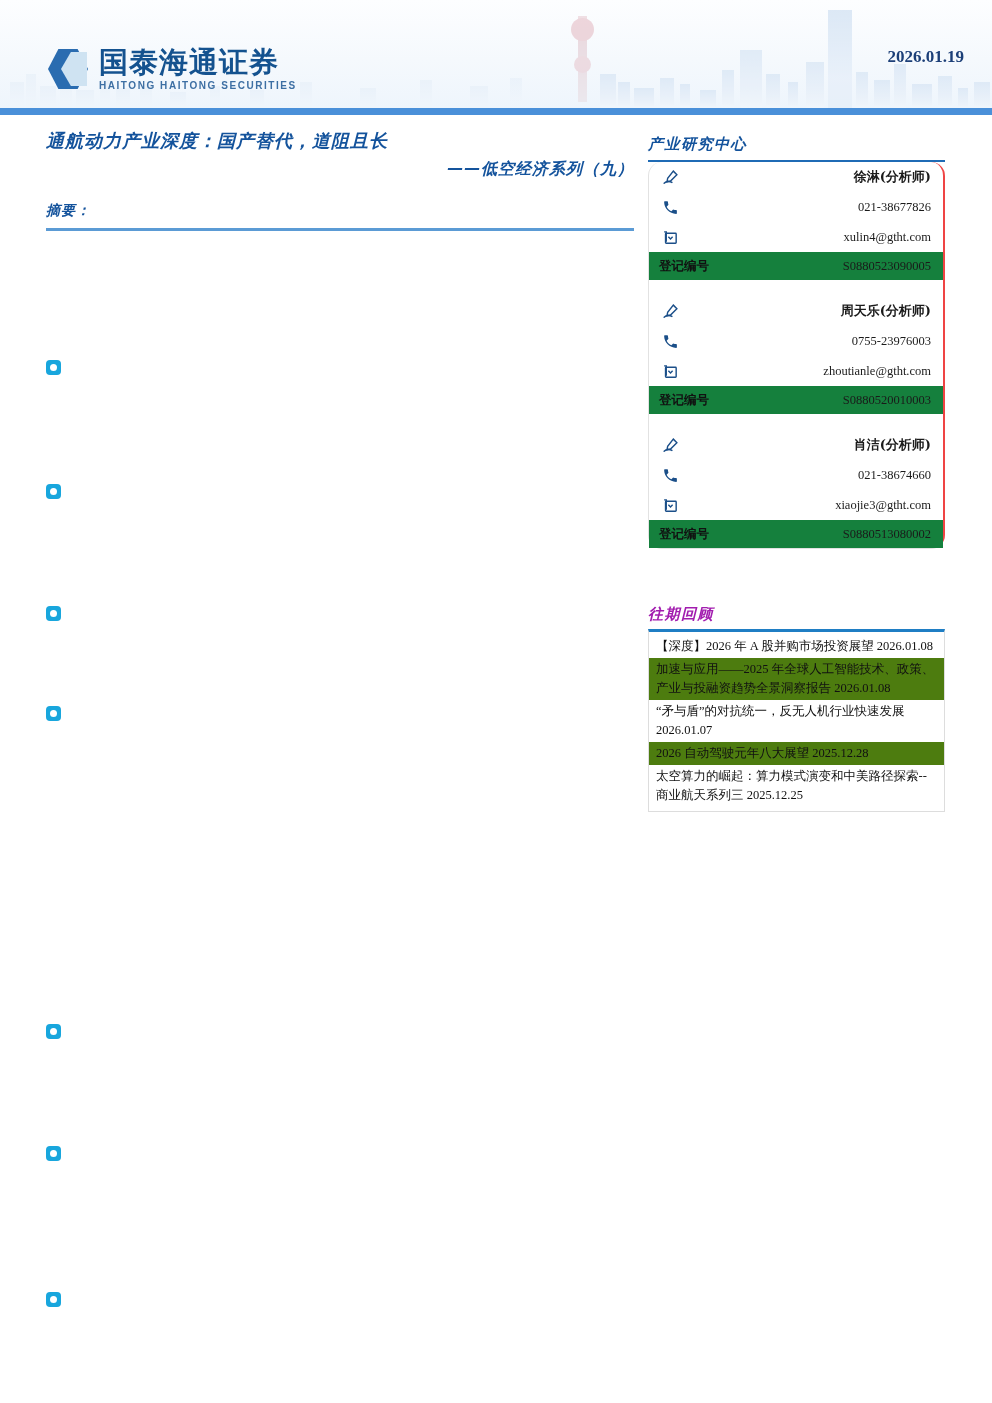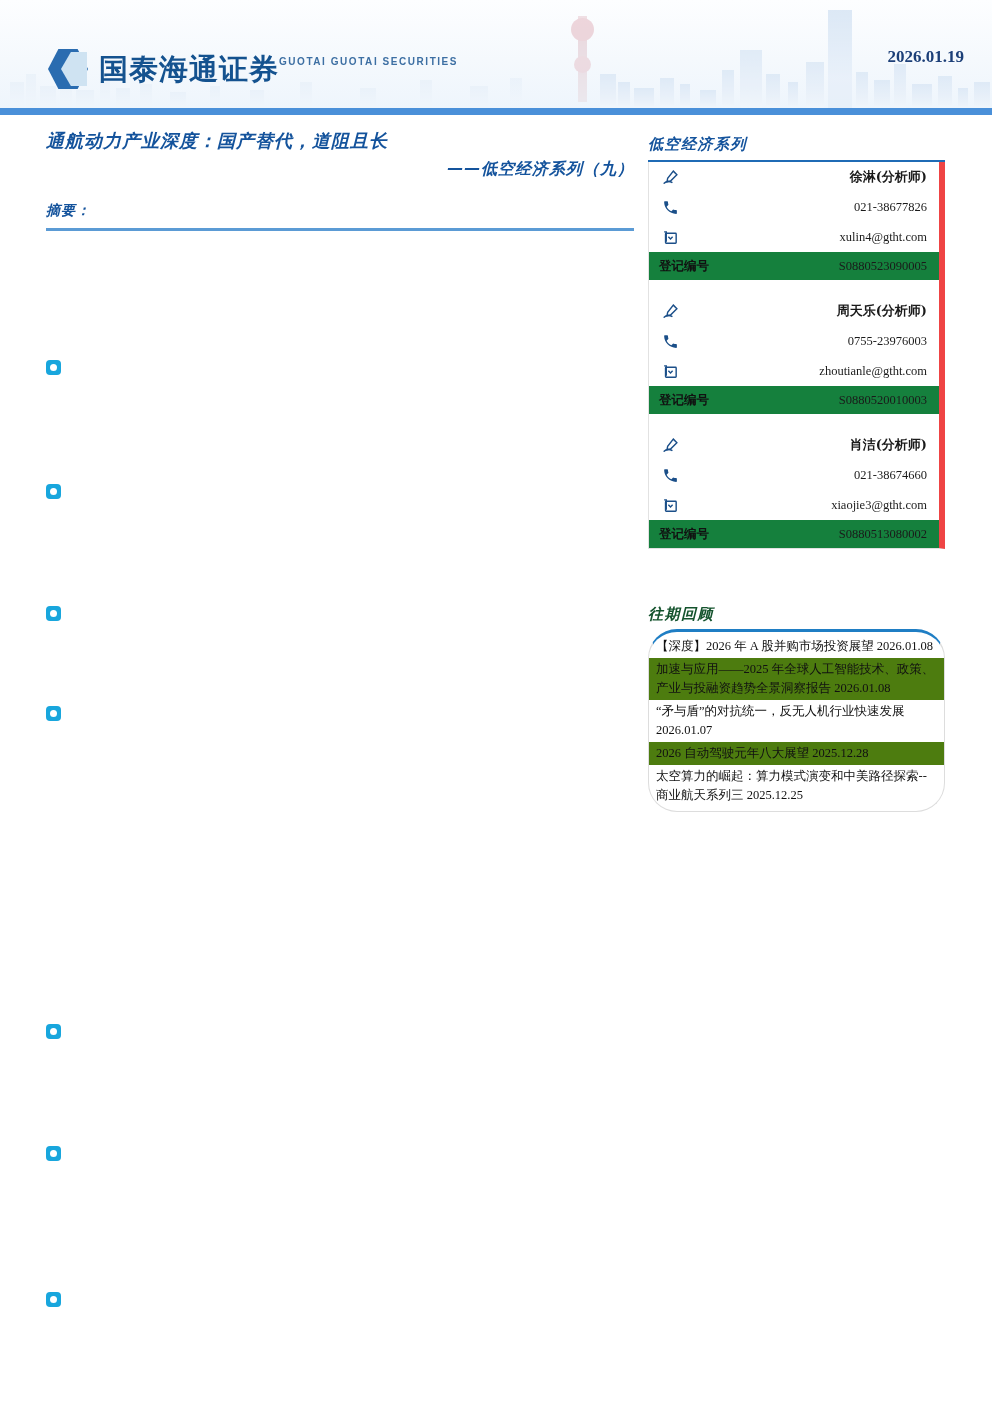--- a/index.html
+++ b/index.html
@@ -107,21 +107,21 @@
     background: #2a6cb0;
     clip-path: polygon(26% 0%, 74% 0%, 100% 50%, 74% 100%, 26% 100%, 0% 50%);
   }
   .logo-mark .hex-light {
     position: absolute;
     left: 13px; top: 5px;
     width: 26px; height: 34px;
     background: #cfe3f2;
     clip-path: polygon(38% 0%, 100% 0%, 100% 100%, 38% 100%, 0% 50%);
   }
-  .logo-text-block { display: flex; flex-direction: row; }
+  .logo-text-block { display: flex; flex-direction: column; }
   .logo-cn {
     font-size: 29px;
     font-weight: 700;
     color: #14528f;
     letter-spacing: 1px;
     line-height: 1.04;
     font-family: "DejaVu Sans", "Liberation Sans", sans-serif;
   }
   .logo-en {
     font-size: 10px;
@@ -241,21 +241,22 @@
   }
   .panel-heading-rule {
     margin-top: 6px;
     width: 297px; height: 2px;
     background: #1f6bb5;
   }
 
   .analyst-card {
     background: #ffffff;
     border-left: 1px solid #e2e2e2;
-    border-right: 6px solid #ef4444;
+    border-right: 2px solid #ef4444;
+    border-radius: 14px;
   }
   .analyst-card:first-of-type { border-top: none; }
   .analyst-block { padding: 0; }
   .arow {
     display: flex;
     align-items: center;
     height: 30px;
     padding: 0 12px 0 10px;
   }
   .arow .ic {
@@ -289,34 +290,33 @@
     font-family: "DejaVu Serif", "Liberation Serif", serif;
   }
   .analyst-gap { height: 16px; background: #ffffff; }
   .panel-box-bottom { border-bottom: 1px solid #e2e2e2; }
 
   
   .past-wrap { margin-top: 56px; }
   .past-heading {
     font-size: 15px;
     font-weight: 700;
-    color: #14532d;
+    color: #a21caf;
     font-family: "DejaVu Serif", "Liberation Serif", serif;
     font-style: italic;
     letter-spacing: 1.5px;
   }
   .past-list {
     margin-top: 5px;
     border-top: 3px solid #1f7ec4;
     border-left: 1px solid #dddddd;
     border-right: 1px solid #dddddd;
     border-bottom: 1px solid #dddddd;
     background: #ffffff;
     padding: 3px 0 4px 0;
-    border-radius: 29px;
   }
   .past-item {
     font-size: 12.5px;
     line-height: 1.52;
     color: #111111;
     padding: 2px 6px 2px 7px;
     font-family: "Liberation Serif", serif;
   }
   .past-item.alt { background: #4d7c0f; }
 </style>
@@ -369,21 +369,21 @@
   </div>
 
 
   <div class="logo-wrap">
     <div class="logo-mark">
       <div class="hex-dark"></div>
       <div class="hex-light"></div>
     </div>
     <div class="logo-text-block">
       <div class="logo-cn">国泰海通证券</div>
-      <div class="logo-en">GUOTAI GUOTAI SECURITIES</div>
+      <div class="logo-en">HAITONG HAITONG SECURITIES</div>
     </div>
   </div>
 
   <div class="header-date">2026.01.19</div>
 </div>
 <div class="header-rule"></div>
 
 <div class="left-col">
   <div class="doc-title">通航动力产业深度：国产替代，道阻且长</div>
   <div class="doc-subtitle">——低空经济系列（九）</div>
@@ -417,21 +417,21 @@
     <span class="bullet-text"></span>
   </div>
   <div class="bullet-row" style="top:940px;">
     <span class="bullet-marker"></span>
     <span class="bullet-text"></span>
   </div>
 </div>
 
 <div class="right-col">
 
-  <div class="panel-heading">低空经济系列</div>
+  <div class="panel-heading">产业研究中心</div>
   <div class="panel-heading-rule"></div>
 
   <div class="analyst-card panel-box-bottom">
 
     <div class="analyst-block">
       <div class="arow name">
         <span class="ic">
           <svg width="17" height="17" viewBox="0 0 24 24" fill="none" stroke="currentColor" stroke-width="2" stroke-linecap="round">
             <path d="M16 3l5 5-9 9-5 1 1-5z"></path>
               <path d="M3 20c3-3 8-3 11-1"></path>

